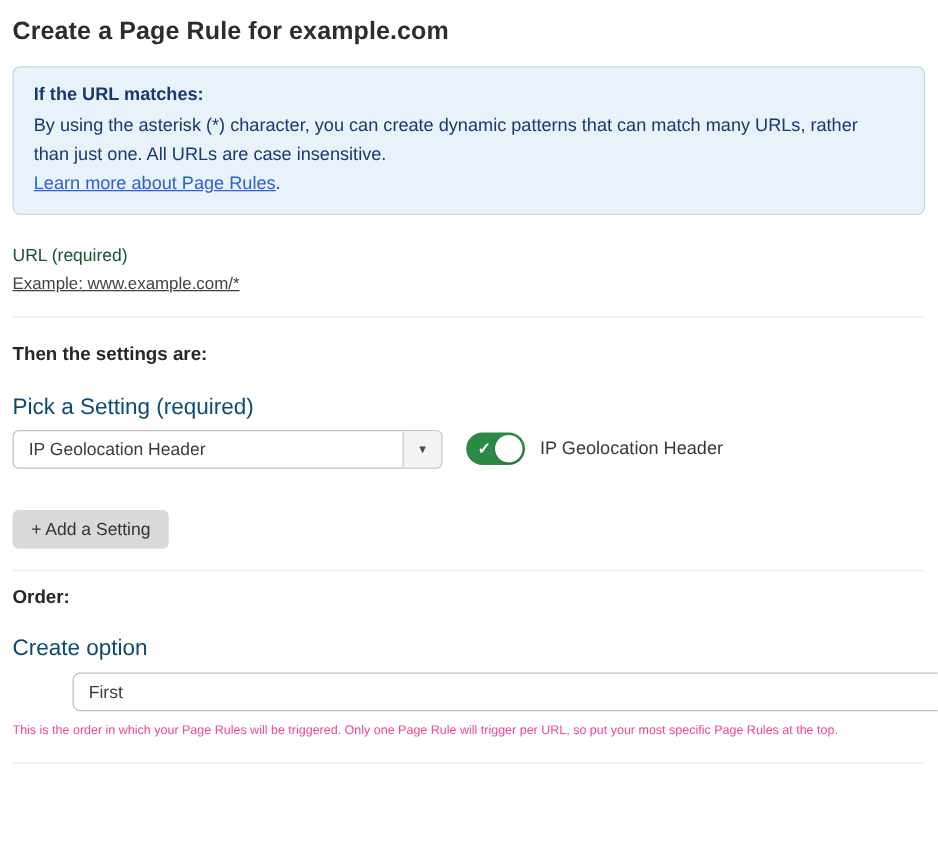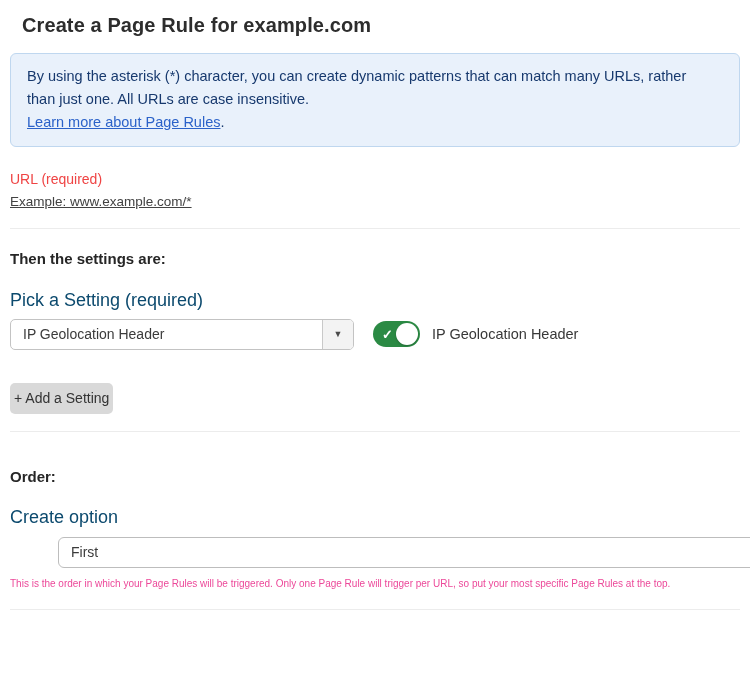--- a/index.html
+++ b/index.html
@@ -12,21 +12,20 @@
     overflow: hidden;
   }
   .container { padding: 0 10px; }
 
   .page-title {
     margin-top: 14px;
     font-size: 20px;
     font-weight: 700;
     color: #2d2d2d;
     letter-spacing: .1px;
-    margin-left: 12px;
   }
 
   .info-box {
     margin-top: 16px;
     background: #e9f1fb;
     border: 1px solid #bfd7ef;
     border-radius: 6px;
     padding: 11px 16px 12px;
     color: #17396e;
     font-size: 14.5px;
@@ -36,21 +35,21 @@
   .info-box .info-body { max-width: 670px; }
   .info-link {
     color: #2b62c9;
     text-decoration: underline;
     cursor: pointer;
   }
 
   .field-label {
     margin-top: 24px;
     font-size: 14px;
-    color: #ef4444;
+    color: #14532d;
   }
   .text-input {
     display: block;
     width: 100%;
     margin-top: 8px;
     height: 30px;
     border: 1px solid #c9c9c9;
     border-radius: 5px;
     padding: 0 11px;
     font-family: "Liberation Sans", sans-serif;
@@ -153,21 +152,21 @@
     margin-left: 12px;
     font-size: 14.5px;
     color: #383838;
   }
 
   .btn {
     display: inline-flex;
     align-items: center;
     justify-content: center;
     height: 31px;
-    padding: 0 4px;
+    padding: 0 15px;
     border: none;
     border-radius: 5px;
     font-family: "Liberation Sans", sans-serif;
     font-size: 14px;
     cursor: pointer;
   }
   .btn-gray { background: #d9d9d9; color: #333333; }
 
   .add-setting-btn { margin-top: 33px; }
 
@@ -198,20 +197,21 @@
   }
 </style>
 </head>
 <body>
 
 <div class="container">
 
   <h1 class="page-title">Create a Page Rule for example.com</h1>
 
   <div class="info-box">
+    <div class="info-heading">If the URL matches:</div>
     <div class="info-body">By using the asterisk (*) character, you can create dynamic patterns that can match many URLs, rather than just one. All URLs are case insensitive.</div>
     <div>
       <a class="info-link">Learn more about Page Rules</a><span>.</span>
     </div>
   </div>
 
   <div class="field-label">URL (required)</div>
   <div class="helper-text">Example: www.example.com/*</div>
 
   <div class="divider"></div>
@@ -231,21 +231,21 @@
       <span class="toggle-check">✓</span>
       <span class="toggle-knob"></span>
     </div>
     <div class="toggle-text">IP Geolocation Header</div>
   </div>
 
   <button class="btn btn-gray add-setting-btn">+ Add a Setting</button>
 
   <div class="divider" style="margin-top:17px;"></div>
 
-  <div class="section-heading" style="margin-top:36px;">Order:</div>
+  <div class="section-heading" style="margin-top:12px;">Order:</div>
 
   <div class="sub-label" style="margin-top:22px;">Create option</div>
 
   <div class="order-select">
     <span class="order-value">First</span>
     <span class="order-arrow">▼</span>
   </div>
 
   <div class="order-helper">This is the order in which your Page Rules will be triggered. Only one Page Rule will trigger per URL, so put your most specific Page Rules at the top.</div>
 

